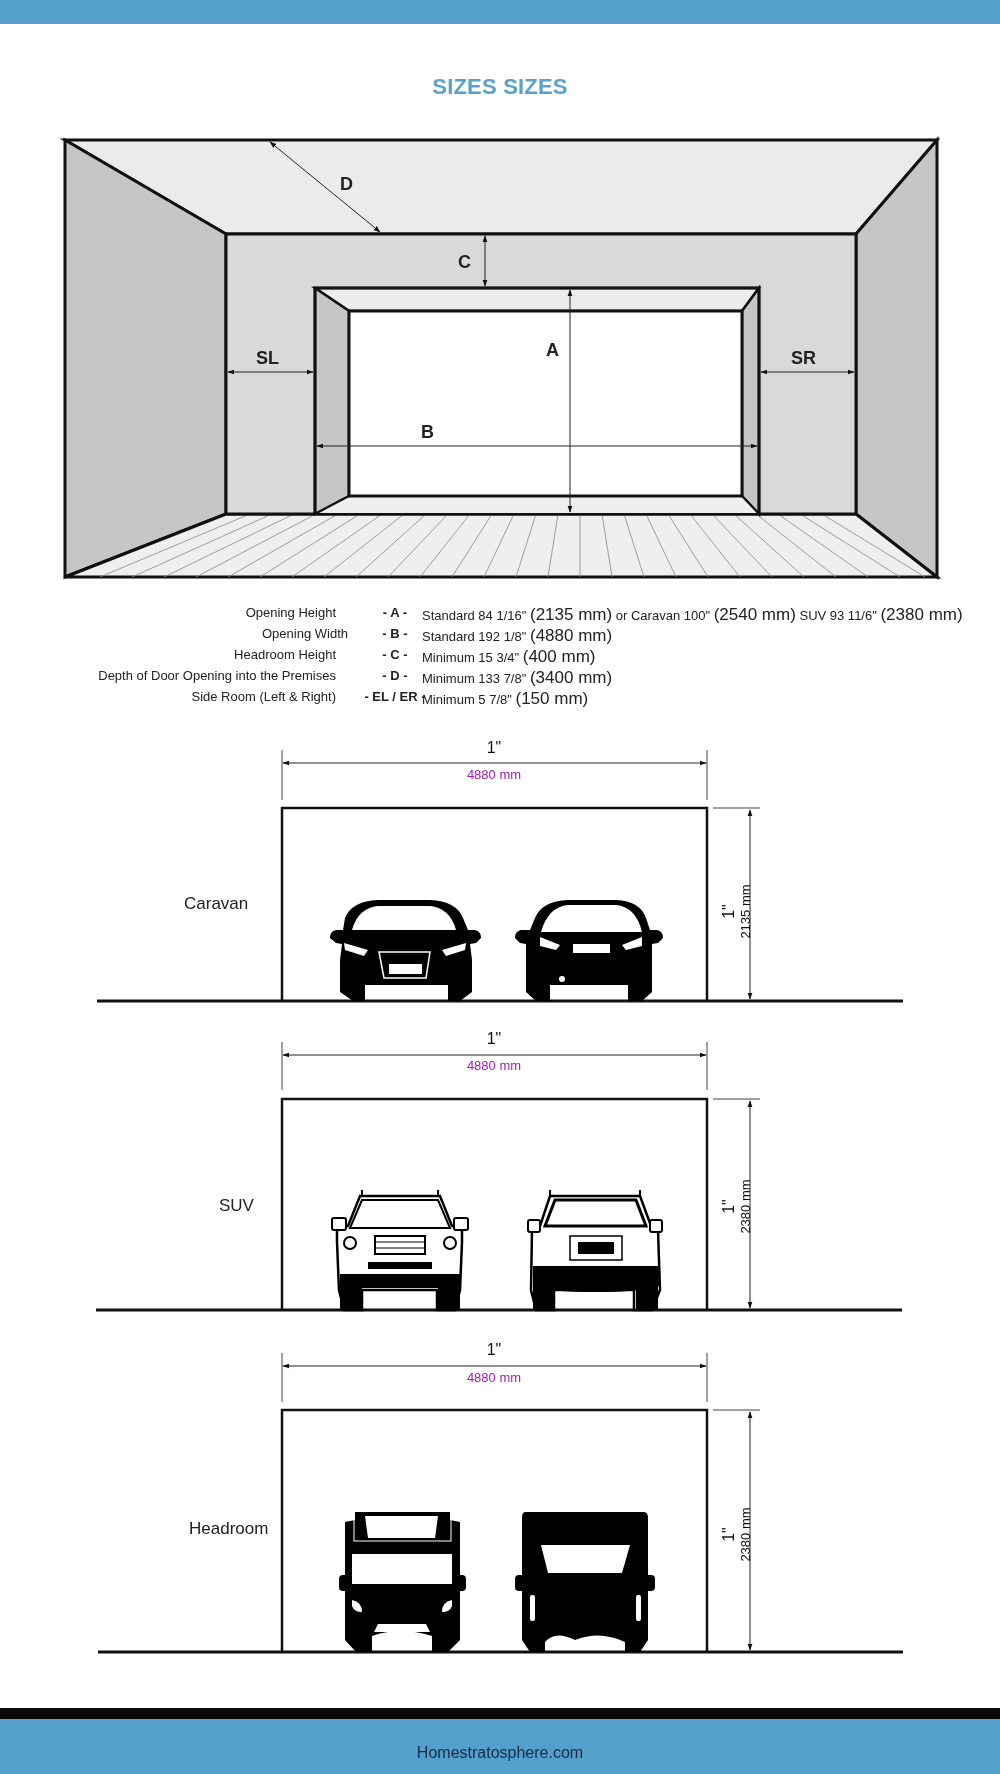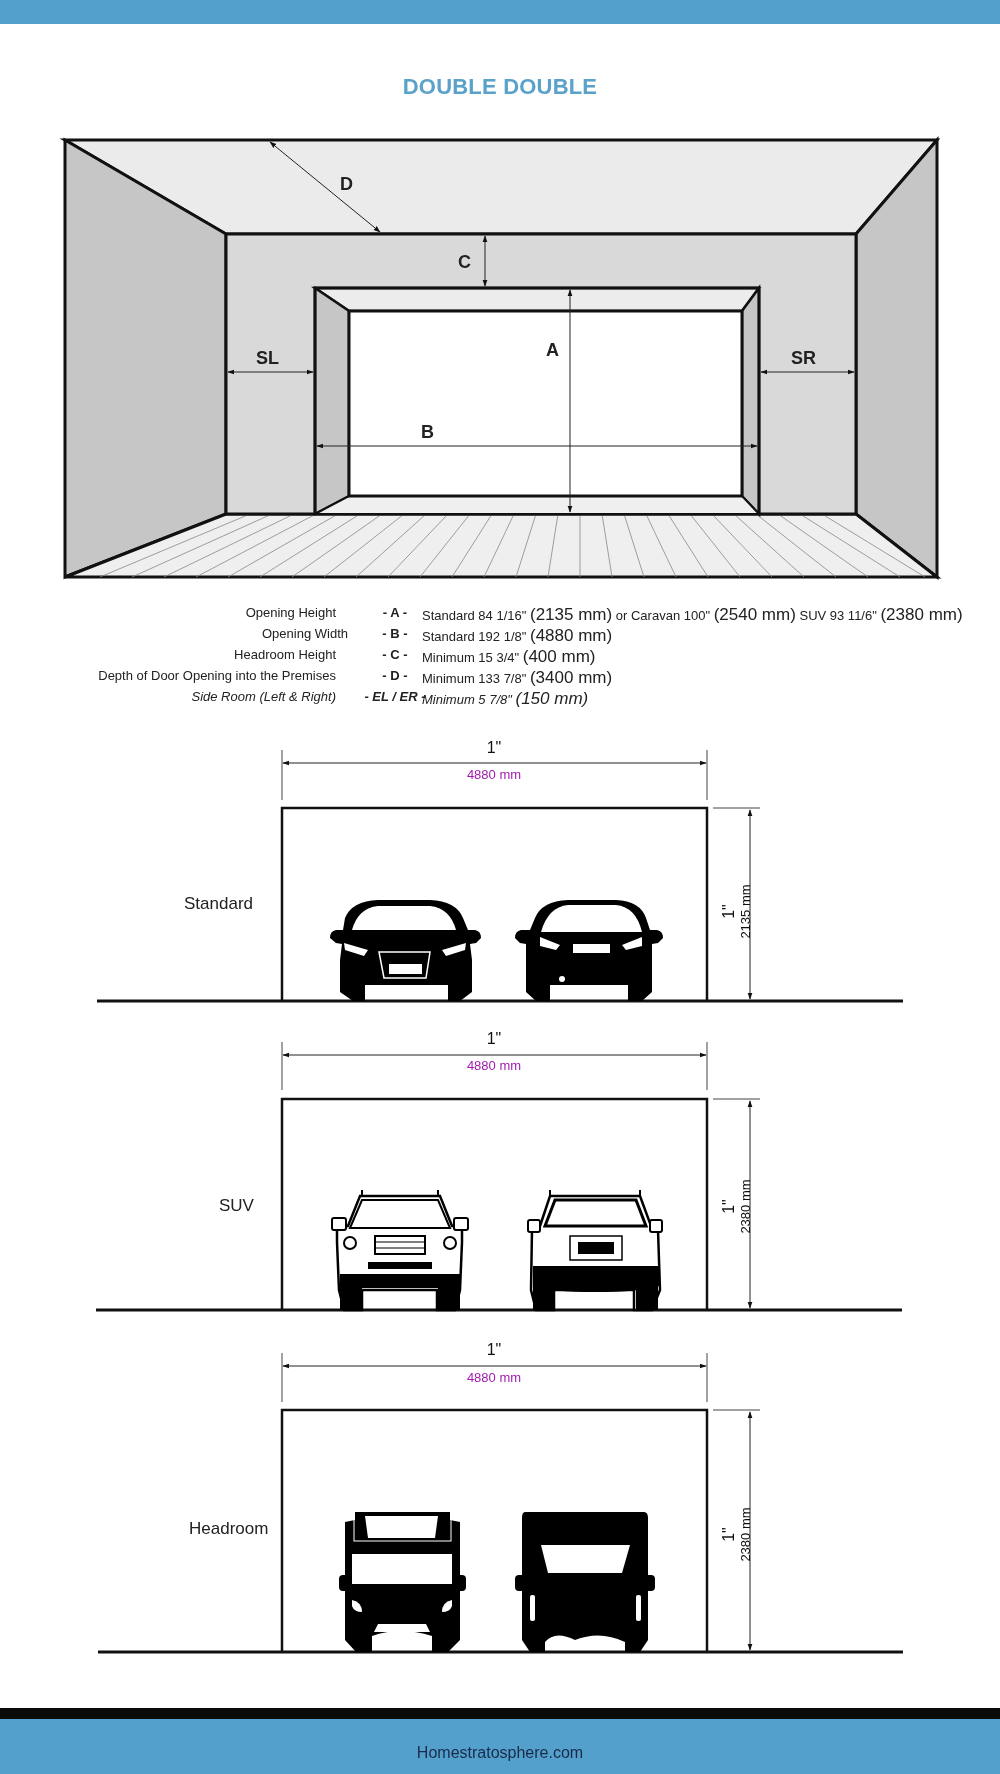--- a/index.html
+++ b/index.html
@@ -20,21 +20,21 @@
   .footer-black { position:absolute; left:0; top:1708px; width:1000px; height:11px; }
   .footer { position:absolute; left:0; top:1719px; width:1000px; height:55px; }
   .footer-text { position:absolute; left:0; width:1000px; top:1744px; text-align:center; font-size:16px; }
   .letter { font-family:"Liberation Sans", sans-serif; font-weight:bold; font-size:18px; fill:#222; }
 </style>
 </head>
 <body>
 
 <div class="top-bar" style="background:#52A0CB;"></div>
 
-<div class="title" style="color:#5AA2C9;">DOUBLE DOUBLE</div>
+<div class="title" style="color:#5AA2C9;">SIZES SIZES</div>
 
 <svg class="svg-layer" width="1000" height="1774" viewBox="0 0 1000 1774">
   <defs>
     <marker id="arr" viewBox="0 0 10 10" refX="9" refY="5" markerWidth="7" markerHeight="7" orient="auto-start-reverse">
       <path d="M0,1.5 L10,5 L0,8.5 z" fill="#111"></path>
     </marker>
     <pattern id="planks" width="1000" height="60" patternUnits="userSpaceOnUse"></pattern>
   </defs>
 
   <g>
@@ -224,30 +224,30 @@
   <div class="spec-row" style="top:42px;">
     <span class="spec-label">Headroom Height</span>
     <span class="spec-key">- C -</span>
     <span class="spec-val"><span>Minimum 15 3/4"</span> <small>(400 mm)</small></span>
   </div>
   <div class="spec-row" style="top:63px;">
     <span class="spec-label">Depth of Door Opening into the Premises</span>
     <span class="spec-key">- D -</span>
     <span class="spec-val"><span>Minimum 133 7/8"</span> <small>(3400 mm)</small></span>
   </div>
-  <div class="spec-row" style="top:84px;font-style:italic;">
+  <div class="spec-row" style="top:84px;">
     <span class="spec-label">Side Room (Left &amp; Right)</span>
     <span class="spec-key">- EL / ER -</span>
     <span class="spec-val"><span>Minimum 5 7/8"</span> <small>(150 mm)</small></span>
   </div>
 </div>
 
 <div class="dim-top" style="left:434px; top:739px;">1"</div>
 <div class="dim-mm" style="left:434px; top:767px;">4880 mm</div>
-<div class="sec-label" style="left:184px; top:894px;">Standard</div>
+<div class="sec-label" style="left:184px; top:894px;">Caravan</div>
 <div class="dim-side" style="left:666px; top:895px;"><span style="font-size:16px;">1"</span><br><span>2135 mm</span></div>
 
 <div class="dim-top" style="left:434px; top:1030px;">1"</div>
 <div class="dim-mm" style="left:434px; top:1058px;">4880 mm</div>
 <div class="sec-label" style="left:219px; top:1196px;">SUV</div>
 <div class="dim-side" style="left:666px; top:1190px;"><span style="font-size:16px;">1"</span><br><span>2380 mm</span></div>
 
 <div class="dim-top" style="left:434px; top:1341px;">1"</div>
 <div class="dim-mm" style="left:434px; top:1370px;">4880 mm</div>
 <div class="sec-label" style="left:189px; top:1519px;">Headroom</div>

